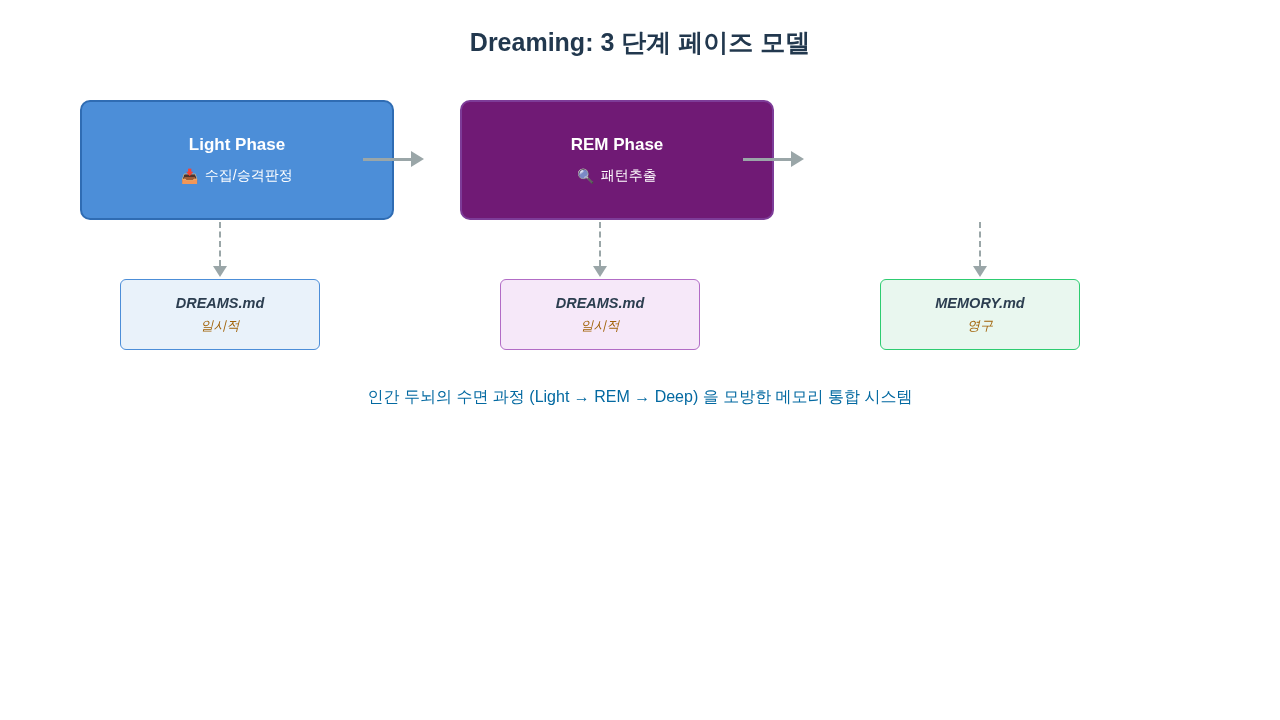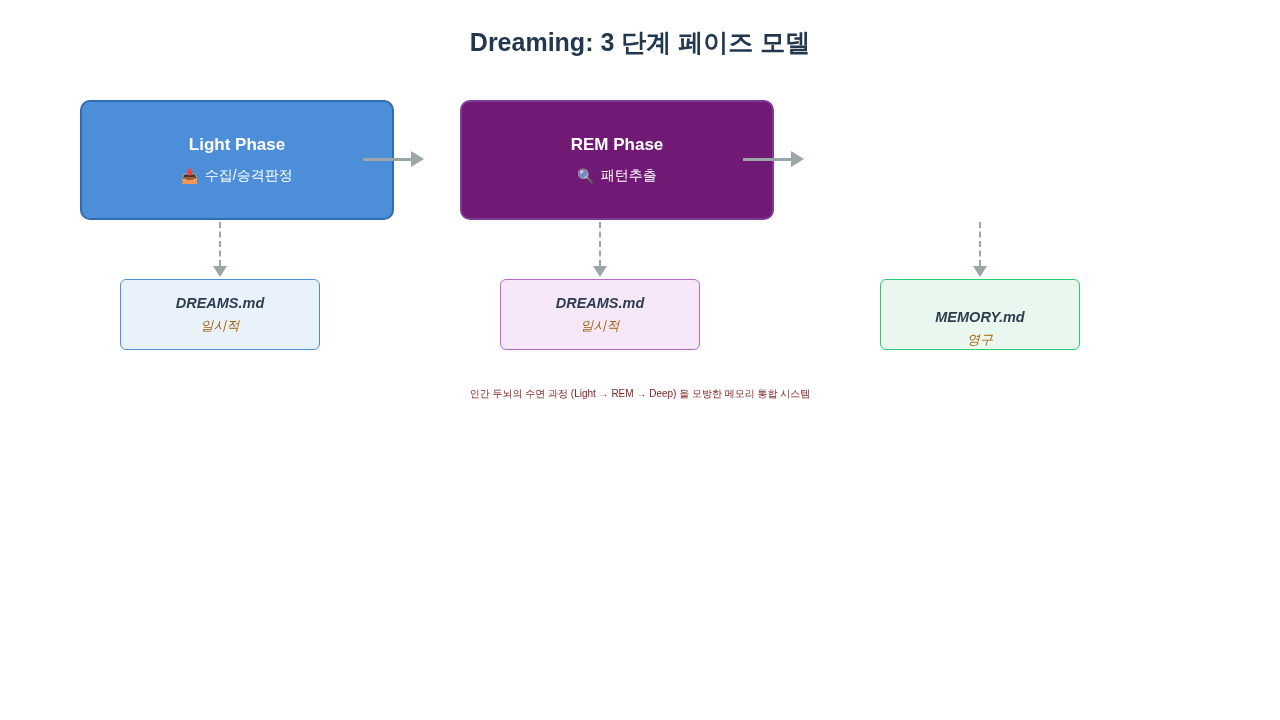--- a/index.html
+++ b/index.html
@@ -94,38 +94,38 @@
     border: 1.5px solid;
     display: flex;
     flex-direction: column;
     align-items: center;
     justify-content: center;
     gap: 6px;
     font-style: italic;
   }
   .output-box.o0 { left: 120px; }
   .output-box.o1 { left: 500px; }
-  .output-box.o2 { left: 880px; justify-content: flex-end; }
+  .output-box.o2 { left: 880px; }
   .output-file {
     color: #2c3e50;
     font-size: 14.5px;
     font-weight: bold;
   }
   .output-persistence {
     color: #a16207;
     font-size: 13px;
   }
   .diagram-caption {
     position: absolute;
     top: 387px;
     left: 0;
     width: 1280px;
     text-align: center;
-    font-size: 10px;
-    color: #7f1d1d;
+    font-size: 16px;
+    color: #0369a1;
   }
 </style>
 </head>
 <body>
 
 <div class="canvas">
 
   <div class="diagram-title">Dreaming: 3 단계 페이즈 모델</div>
 
   <div class="phase-box p0" style="background: rgb(76, 142, 216); border-color: rgb(47, 108, 179);">

